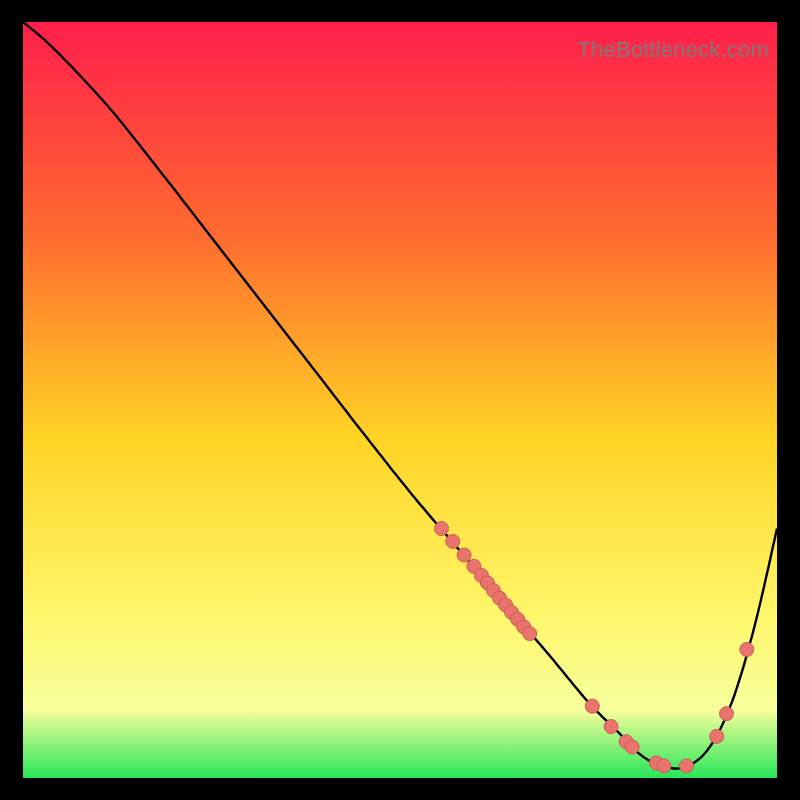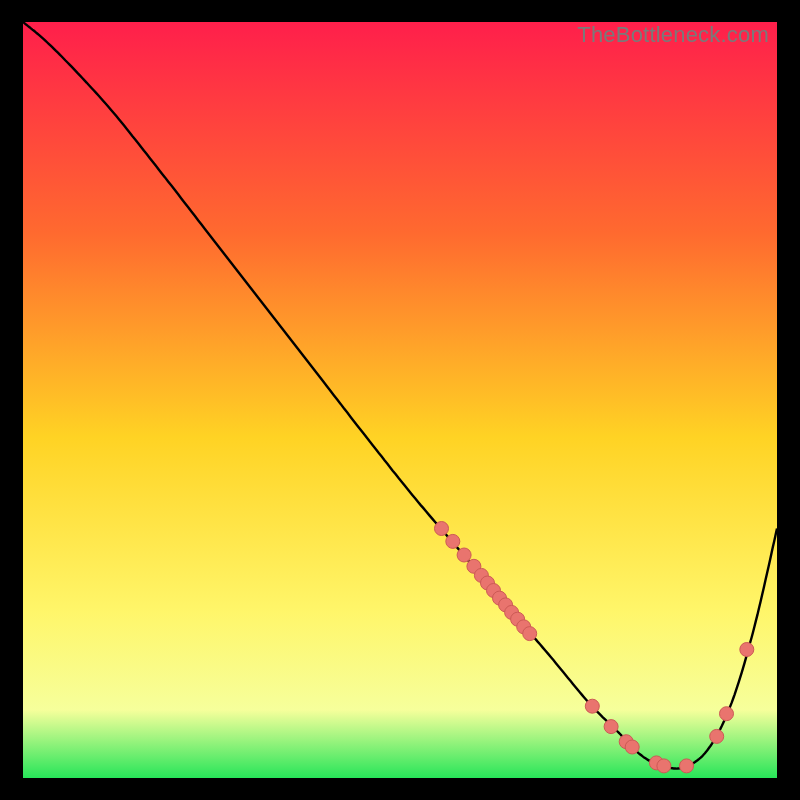--- a/index.html
+++ b/index.html
@@ -21,21 +21,21 @@
   }
   .plot {
     position: absolute;
     left: 0;
     top: 0;
     width: 754px;
     height: 756px;
   }
   .watermark {
     position: absolute;
-    top: 0;
+    top: 15px;
     right: 8px;
     color: #7a7a7a;
     font-size: 22px;
     letter-spacing: 0.2px;
     font-weight: 500;
     user-select: none;
   }
 </style>
 </head>
 <body>

